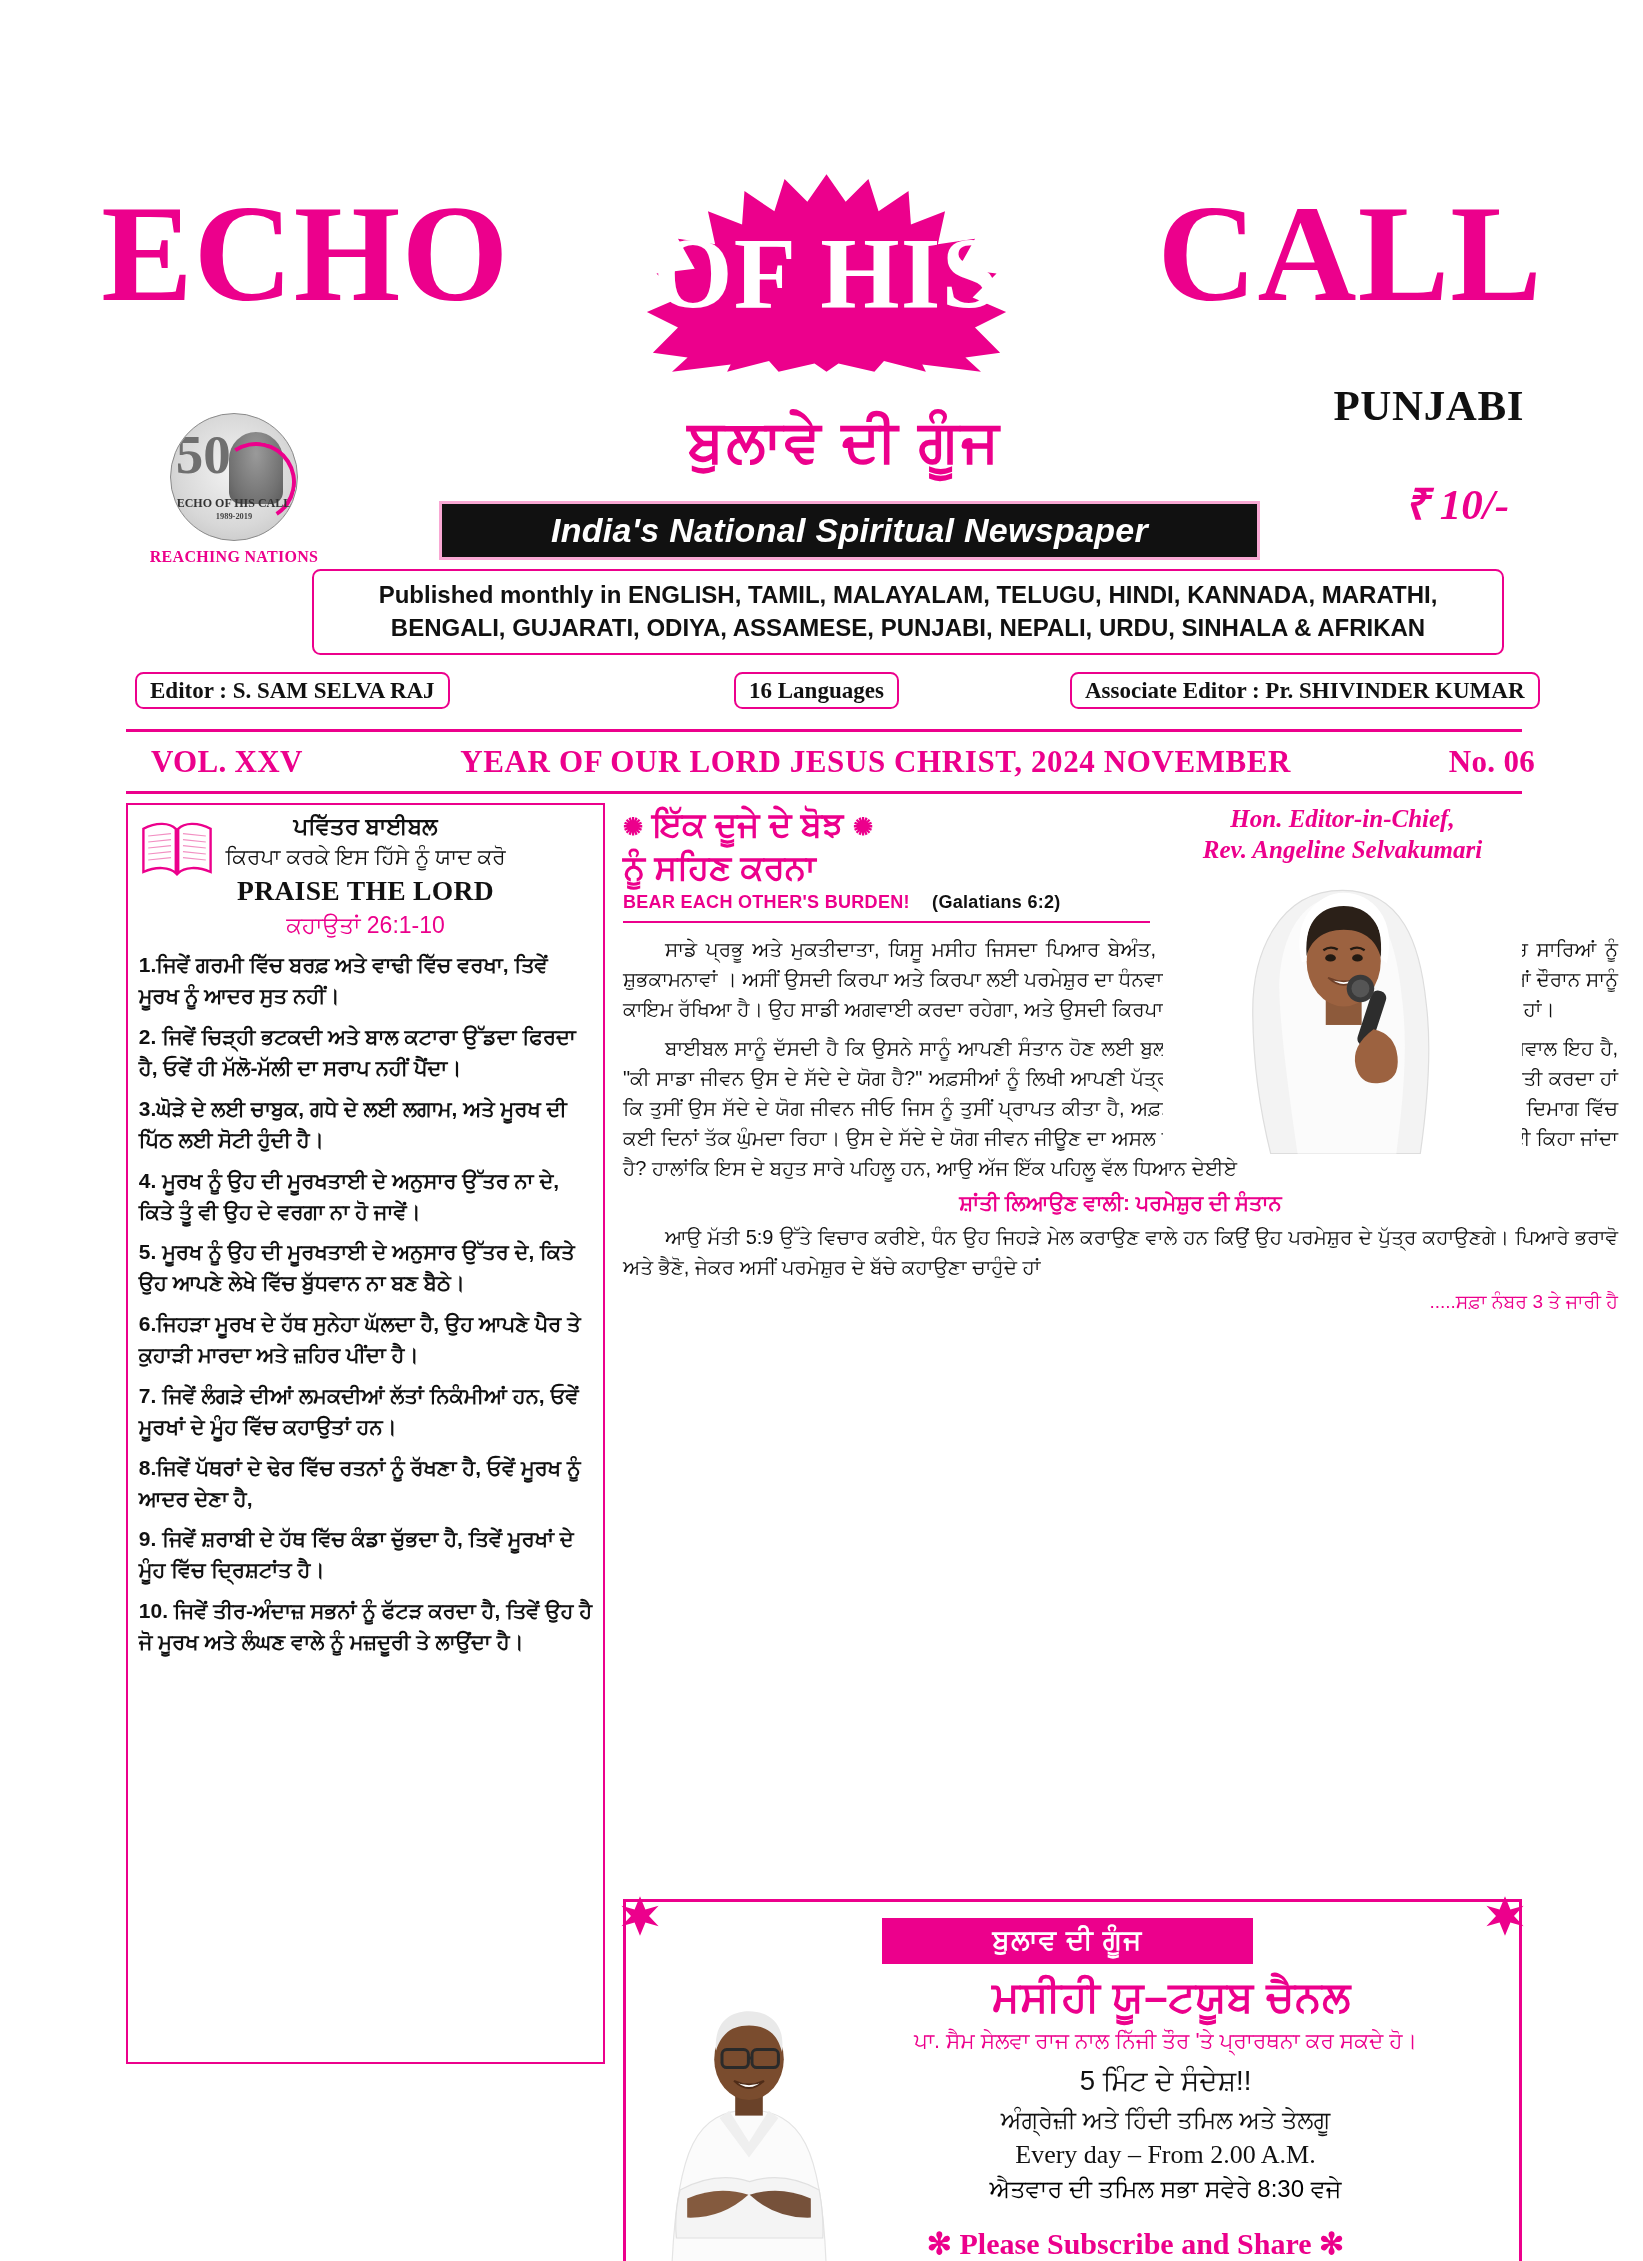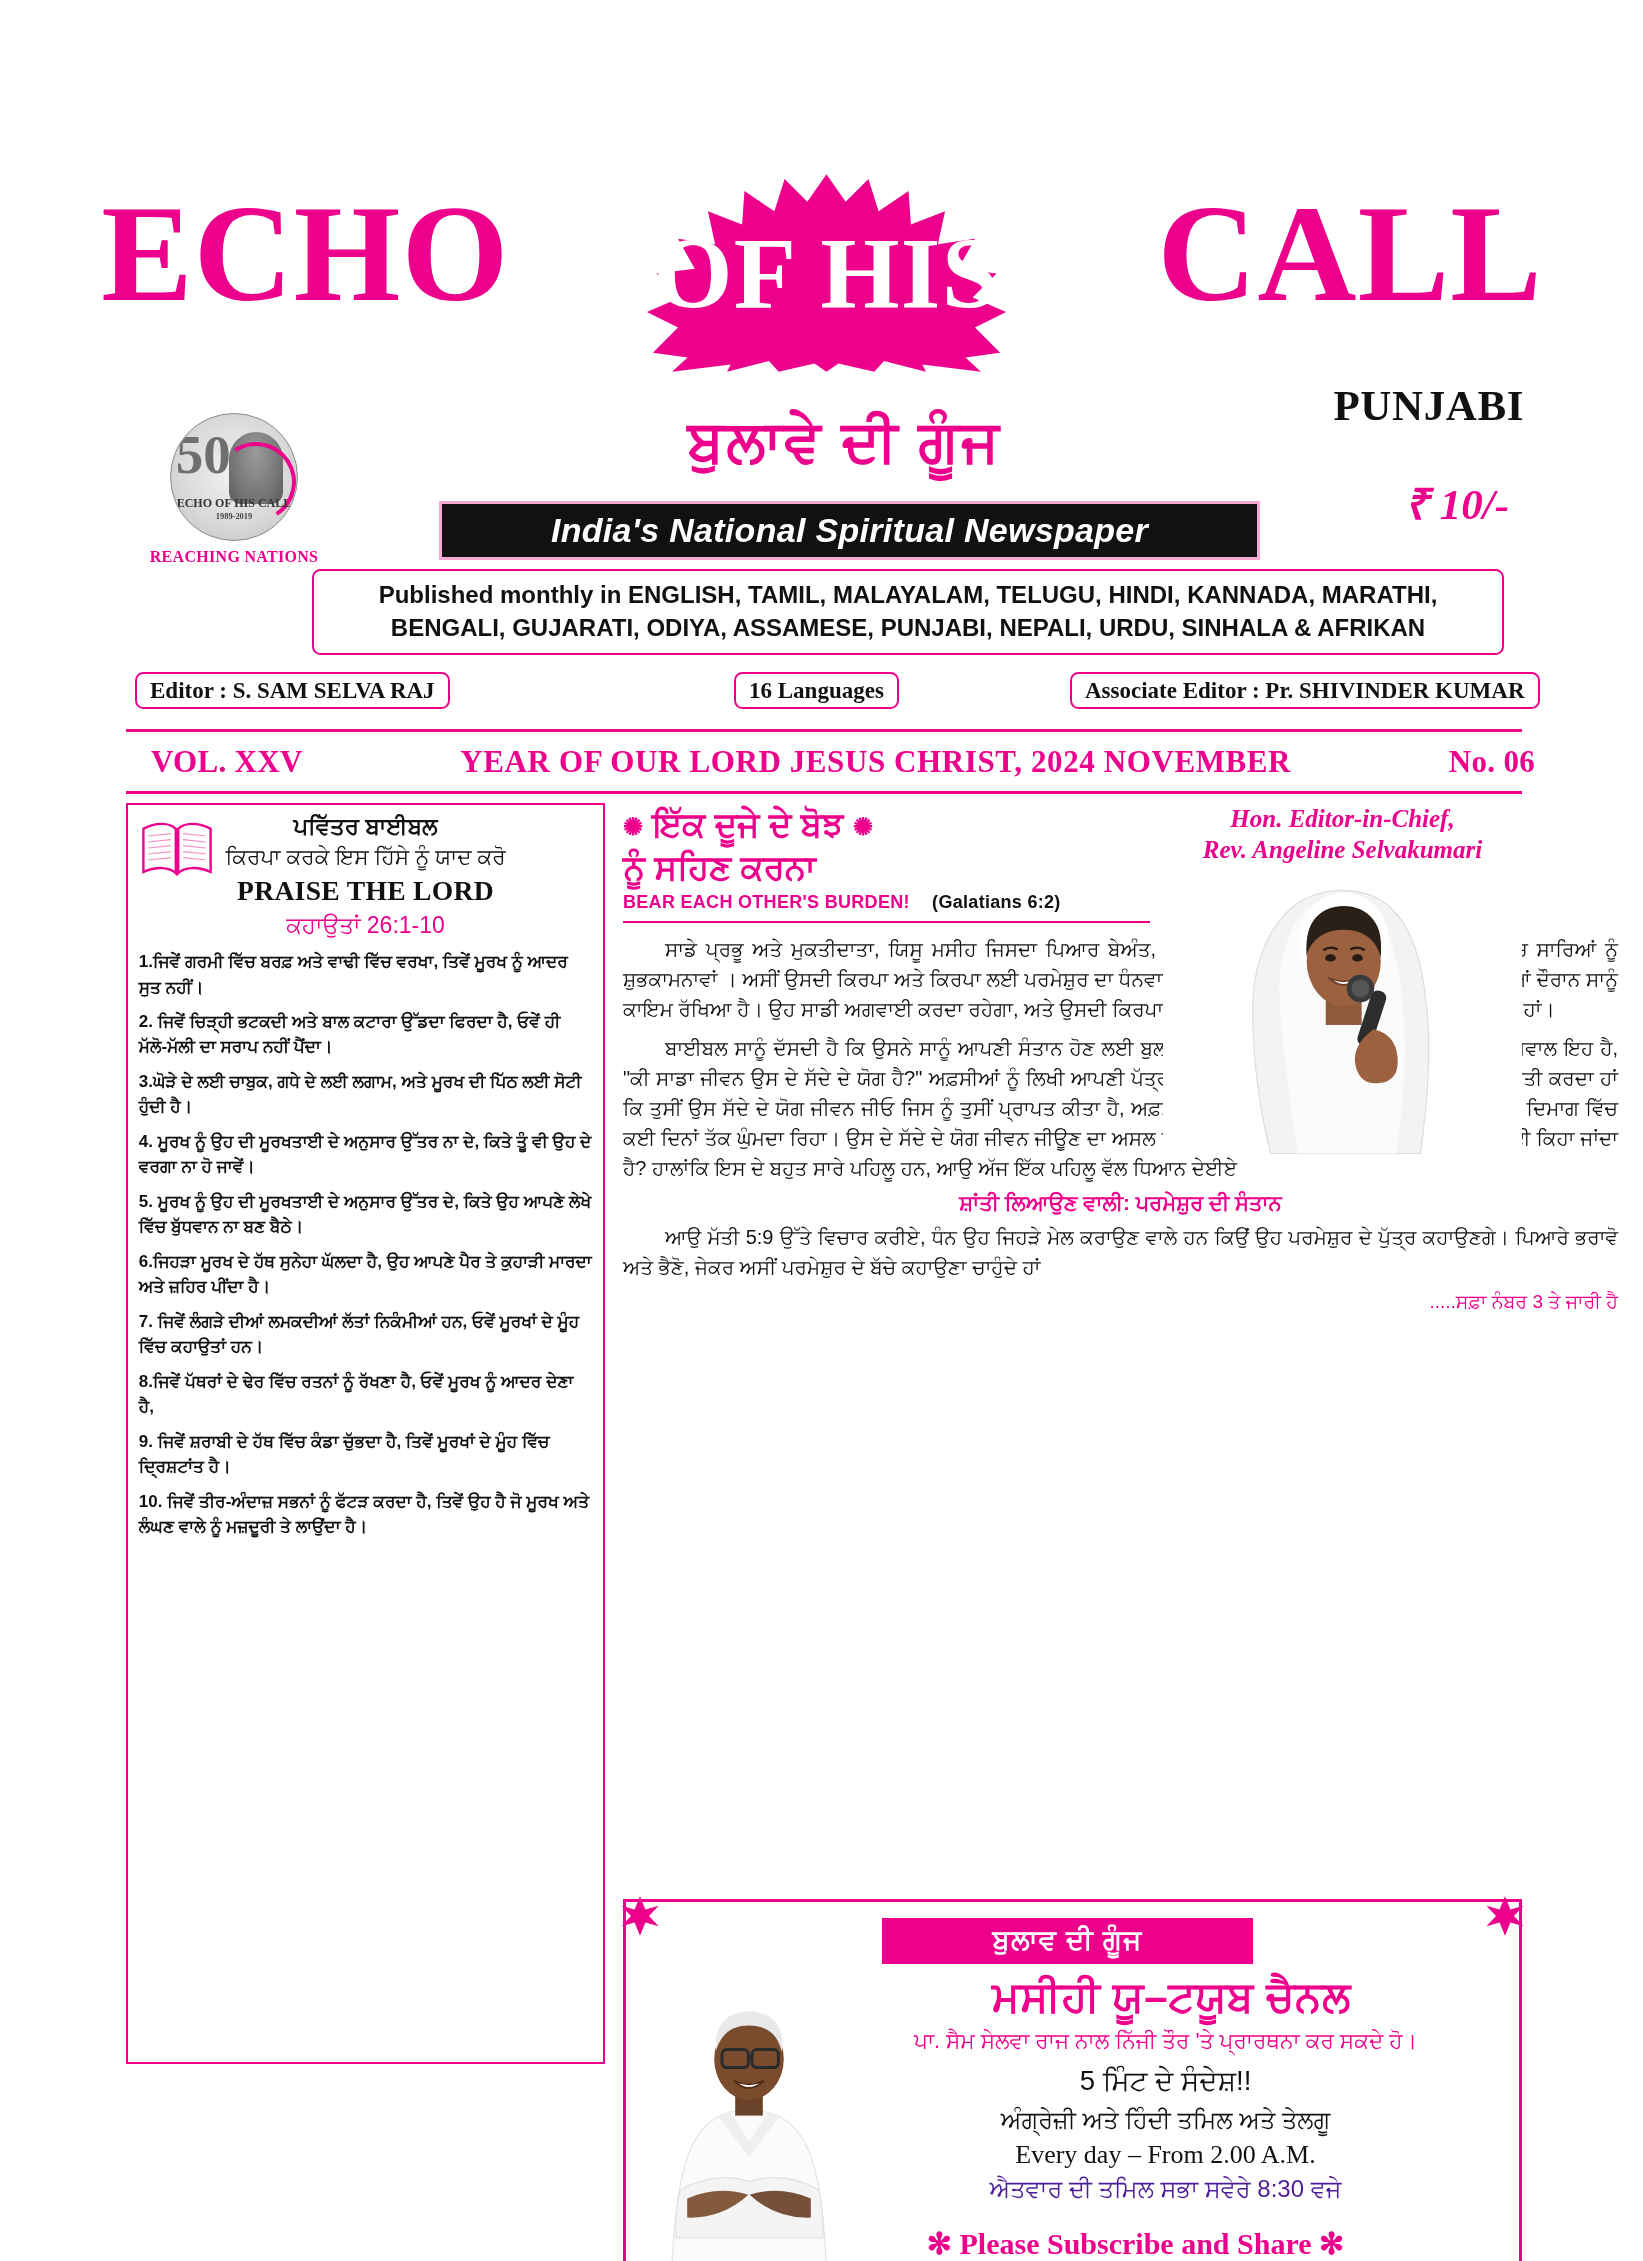--- a/index.html
+++ b/index.html
@@ -59,21 +59,21 @@
   .body{position:absolute;left:126px;top:803px;width:1396px;height:1402px;}
 
   .colL{position:absolute;left:0;top:0;width:479px;height:1261px;border:2.4px solid #ec008c;box-sizing:border-box;padding:8.4px 10.8px;}
   .bible-head{text-align:center;}
   .bible-head .l1{font-family:"Liberation Sans",sans-serif;font-size:23px;font-weight:bold;color:#111;}
   .bible-head .l2{font-family:"Liberation Sans",sans-serif;font-size:21.6px;color:#111;margin-top:3.6px;}
   .bible-head .l3{font-family:"Liberation Serif",serif;font-size:27.6px;font-weight:bold;color:#111;margin-top:4.8px;letter-spacing:0.3px;}
   .bible-head .l4{font-family:"Liberation Sans",sans-serif;font-size:23px;color:#ec008c;margin-top:4.8px;}
   .book{position:absolute;left:13px;top:14.4px;width:72px;height:58px;}
   .verses{margin-top:10.8px;}
-  .verses p{font-family:"Liberation Sans",sans-serif;font-size:17px;line-height:1.48;margin:0 0 9.6px 0;color:#111;font-weight:bold;}
+  .verses p{font-family:"Liberation Sans",sans-serif;font-size:21px;line-height:1.48;margin:0 0 9.6px 0;color:#111;font-weight:bold;}
 
   .colM{position:absolute;left:497px;top:0;width:527px;}
   .art-head{color:#ec008c;font-family:"Liberation Sans",sans-serif;font-weight:bold;font-size:34px;line-height:1.25;text-align:left;}
   .art-head .star{color:#ec008c;font-size:24px;vertical-align:middle;}
   .bear{margin-top:3.6px;font-family:"Liberation Sans",sans-serif;font-weight:bold;font-size:18px;color:#ec008c;letter-spacing:0.3px;}
   .bear .ref{color:#111;margin-left:17px;}
   .mline{height:2.4px;background:#ec008c;margin:8.4px 0 10.8px 0;width:100%;}
 
   .article{width:995px;}
   .article p{font-family:"Liberation Sans",sans-serif;font-size:20px;line-height:1.5;color:#111;margin:0 0 8.4px 0;text-align:justify;}
@@ -90,21 +90,21 @@
   .ad .corner{position:absolute;width:42px;height:42px;}
   .ad .c1{left:-7.2px;top:-7.2px;}
   .ad .c2{right:-7.2px;top:-7.2px;}
   .ad-ribbon{position:absolute;left:256px;top:15.6px;width:371px;height:46px;background:#ec008c;display:flex;align-items:center;justify-content:center;}
   .ad-ribbon span{font-family:"Liberation Sans",sans-serif;font-weight:bold;font-size:27.6px;color:#fff;letter-spacing:1.2px;}
   .ad-title{position:absolute;left:216px;top:71px;width:659px;text-align:center;font-family:"Liberation Sans",sans-serif;font-weight:bold;font-size:42px;color:#ec008c;letter-spacing:0.6px;}
   .ad-line2{position:absolute;left:198px;top:126px;width:683px;text-align:center;font-family:"Liberation Sans",sans-serif;font-size:21.6px;color:#ec008c;}
   .ad-line3{position:absolute;left:198px;top:163px;width:683px;text-align:center;font-family:"Liberation Sans",sans-serif;font-size:27.6px;color:#111;}
   .ad-line4{position:absolute;left:198px;top:204px;width:683px;text-align:center;font-family:"Liberation Sans",sans-serif;font-size:24px;color:#111;}
   .ad-line5{position:absolute;left:198px;top:238px;width:683px;text-align:center;font-family:"Liberation Serif",serif;font-size:26px;color:#111;}
-  .ad-line6{position:absolute;left:198px;top:273px;width:683px;text-align:center;font-family:"Liberation Sans",sans-serif;font-size:24px;color:#4c1d95;}
+  .ad-line6{position:absolute;left:198px;top:273px;width:683px;text-align:center;font-family:"Liberation Sans",sans-serif;font-size:24px;color:#000000;}
   .ad-sub{position:absolute;left:138px;top:324px;width:743px;text-align:center;font-family:"Liberation Serif",serif;font-weight:bold;font-size:30px;color:#ec008c;}
   .ad-photo{position:absolute;left:24px;top:90px;width:198px;height:282px;overflow:hidden;}
 </style>
 </head>
 <body>
 
 <div class="page">
 
   <div class="masthead">
 

